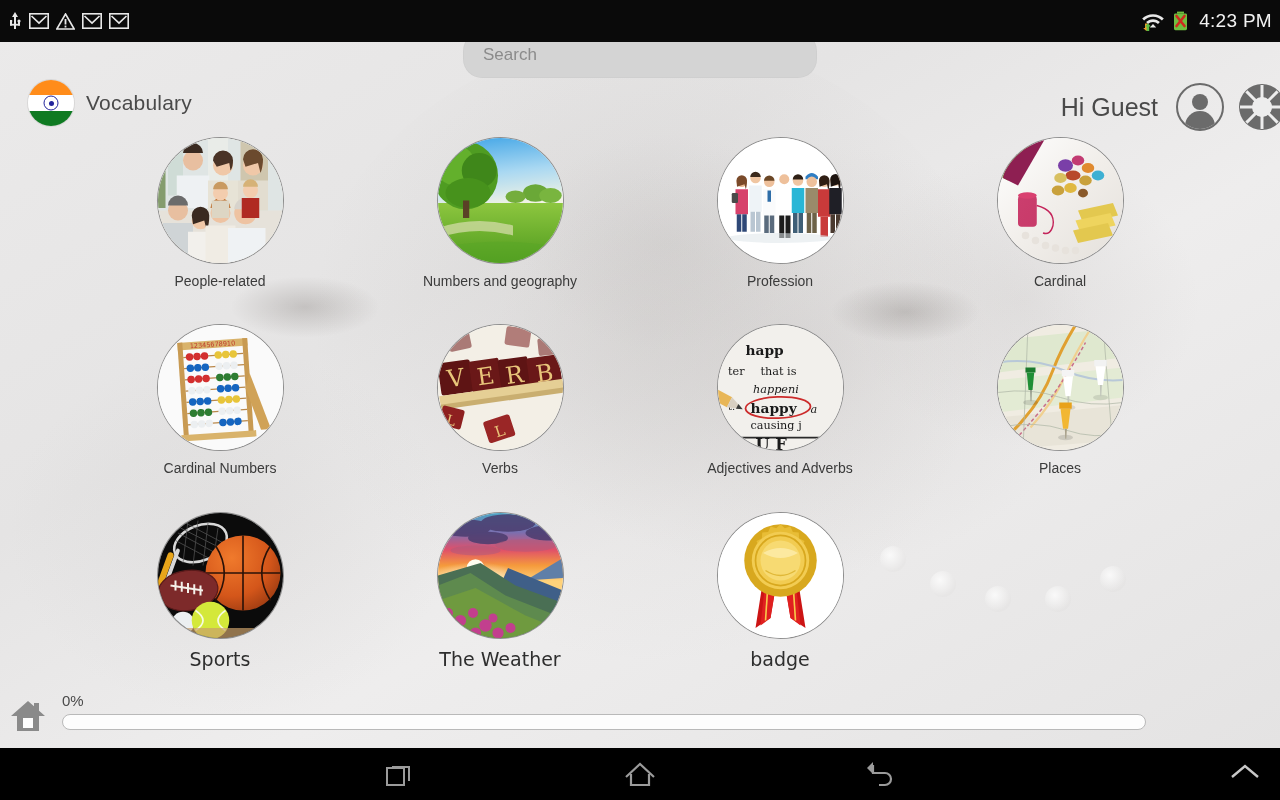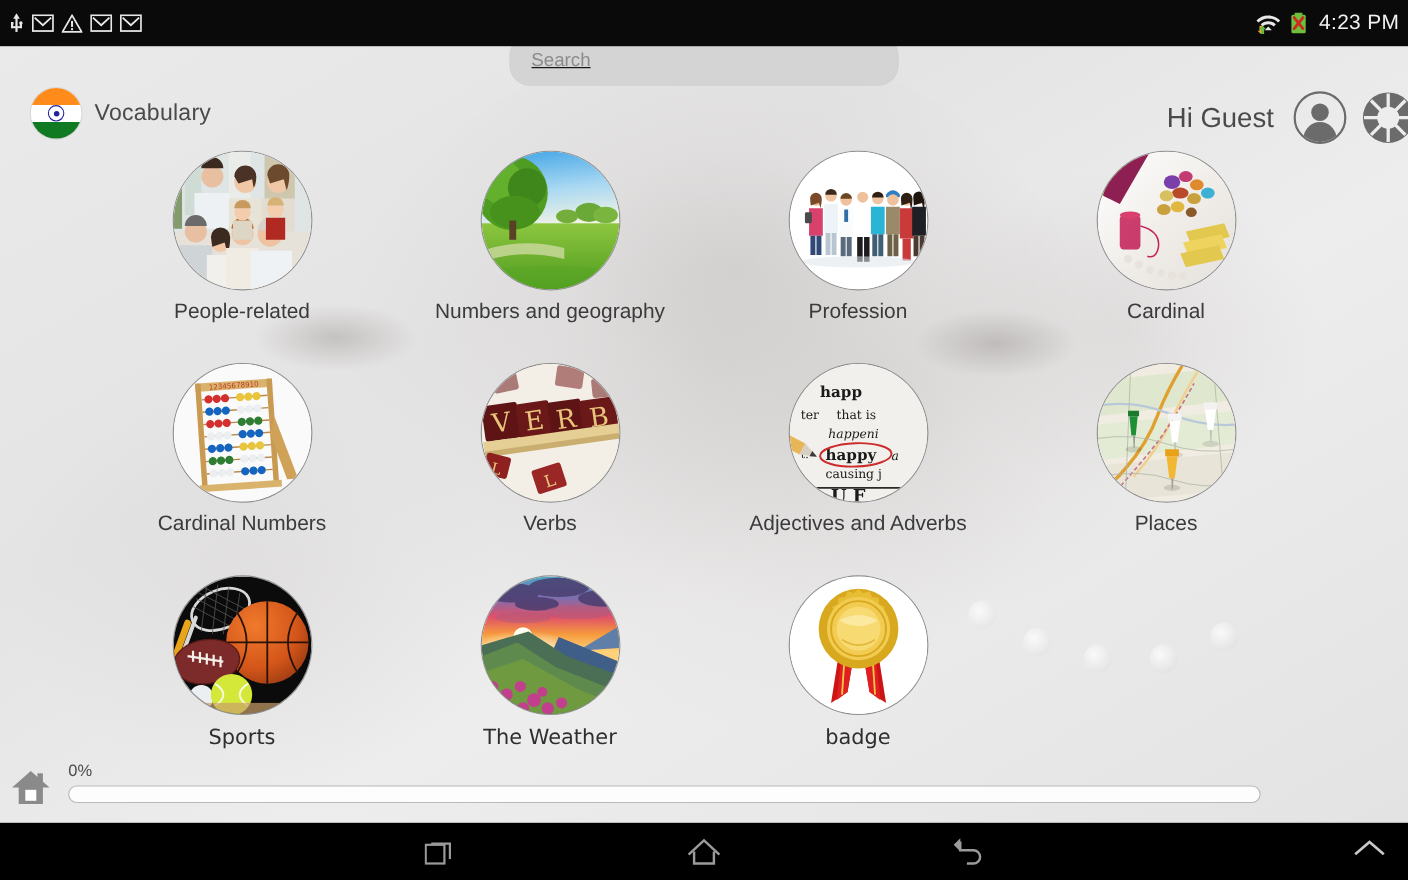--- a/index.html
+++ b/index.html
@@ -43,21 +43,20 @@
   .wm-eye.r{ left:830px; top:255px; }
   .wm-pearl{ position:absolute; width:26px; height:26px; border-radius:50%;
              background:radial-gradient(circle at 38% 35%, rgba(255,255,255,.75), rgba(210,208,206,.12) 70%); }
 
   
   .searchbar{
     position:absolute; top:6px; left:463px; width:354px; height:46px;
     border-radius:19px; background:#d4d4d4;
     display:flex; align-items:center; z-index:10;
     box-shadow:inset 0 0 0 1px rgba(0,0,0,.02);
-    text-decoration:underline;
   }
   .searchbar input{
     border:0; outline:0; background:transparent; width:100%;
     padding:0 20px; font-size:17px; color:#555;
     font-family:"Liberation Sans", sans-serif;
   }
   .searchbar input::placeholder{ color:#8b8b8b; }
 
   
   .apphead{ position:absolute; top:54px; left:0; width:1280px; height:64px; z-index:10;margin-left:16px; }
@@ -100,21 +99,21 @@
     display:grid; grid-template-columns:repeat(4,280px);
     justify-content:center; row-gap:36px; z-index:5;
   }
   .cell{ width:280px; display:flex; flex-direction:column; align-items:center; cursor:pointer; }
   .thumb{
     width:125px; height:125px; border-radius:50%; overflow:hidden;
     box-shadow:0 0 0 1px #8e8e8e; position:relative; background:#fff;
   }
   .thumb > svg{ display:block; width:100%; height:100%; }
   .caption{
-    margin-top:11px; font-size:19px; color:#3b3b3b; text-align:center;
+    margin-top:11px; font-size:14px; color:#3b3b3b; text-align:center;
     line-height:1.1; white-space:nowrap;
   }
   .caption.alt{ font-family:"DejaVu Sans", sans-serif; font-size:19px; color:#2e2e2e; }
 
   
   .footer{
     position:absolute; left:0; bottom:0; width:1280px; height:54px; z-index:10;
   }
   .homebtn{ position:absolute; left:10px; top:4px; width:36px; height:36px; cursor:pointer; }
   .pct{ position:absolute; left:62px; top:-2px; font-size:15px; color:#4a4a4a; }

